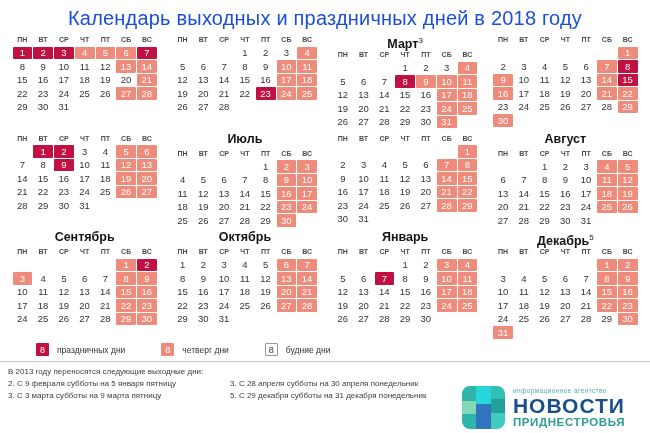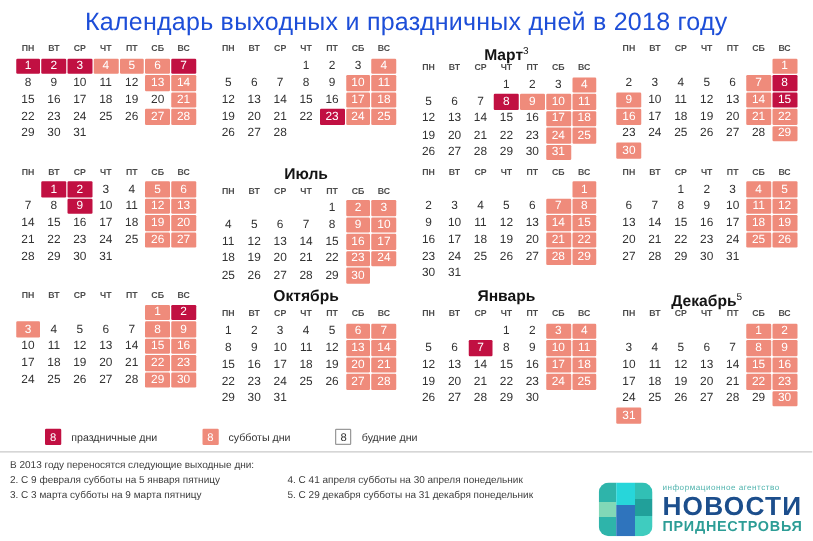--- a/index.html
+++ b/index.html
@@ -43,21 +43,21 @@
   }
   .lg-box.h { background:var(--holiday); }
   .lg-box.w { background:var(--weekend); }
   .lg-box.n { background:#fff; border:1px solid #9a9a9a; color:#333; }
   .lg-label { font-size:8.5px; color:#333; }
   .rule { border-top:1px solid #c9c9c9; margin-top:4px; }
   .footer { padding:4px 0 0 8px; font-size:8px; color:#3d3d3d; line-height:12px; }
   .cols { display:flex; }
   .col-l { width:222px; }
   .logo {
-    position:absolute; right:8px; bottom:4px; display:flex; align-items:center;
+    position:absolute; right:25px; bottom:4px; display:flex; align-items:center;
   }
   .logo-icon {
     width:43px; height:43px; border-radius:8px; overflow:hidden; display:flex; flex-shrink:0;
   }
   .logo-icon div { flex:1; }
   .s1 { background:linear-gradient(180deg,#2eb4aa 0%,#2eb4aa 36%,#82d8b7 36%,#82d8b7 64%,#2eb4aa 64%,#2eb4aa 100%); }
   .s2 { background:linear-gradient(180deg,#27d6da 0%,#27d6da 42%,#2f74bd 42%,#2f74bd 100%); }
   .s3 { background:linear-gradient(180deg,#31c0b5 0%,#31c0b5 30%,#21a09a 30%,#21a09a 62%,#3fccbf 62%,#3fccbf 100%); }
   .logo-text { margin-left:8px; }
   .tagline { font-size:6.5px; color:#4fb3ad; letter-spacing:0.4px; height:8px; }
@@ -476,20 +476,21 @@
         <span class="cell">30</span>
         <span class="cell">31</span>
         <span class="cell"></span>
         <span class="cell"></span>
         <span class="cell"></span>
         <span class="cell"></span>
         <span class="cell"></span>
       </div>
     </div>
     <div class="month">
+      <div class="mtitle">Август</div>
       <div class="dow">
         <span class="dowc">ПН</span>
         <span class="dowc">ВТ</span>
         <span class="dowc">СР</span>
         <span class="dowc">ЧТ</span>
         <span class="dowc">ПТ</span>
         <span class="dowc">СБ</span>
         <span class="dowc">ВС</span>
       </div>
       <div class="week">
@@ -532,20 +533,21 @@
         <span class="cell">27</span>
         <span class="cell">28</span>
         <span class="cell">29</span>
         <span class="cell">30</span>
         <span class="cell">31</span>
         <span class="cell"></span>
         <span class="cell"></span>
       </div>
     </div>
     <div class="month">
+      <div class="mtitle">Сентябрь</div>
       <div class="dow">
         <span class="dowc">ПН</span>
         <span class="dowc">ВТ</span>
         <span class="dowc">СР</span>
         <span class="dowc">ЧТ</span>
         <span class="dowc">ПТ</span>
         <span class="dowc">СБ</span>
         <span class="dowc">ВС</span>
       </div>
       <div class="week">
@@ -772,43 +774,43 @@
         <span class="cell"></span>
         <span class="cell"></span>
         <span class="cell"></span>
       </div>
     </div>
   </div>
 
 <div class="legend">
   <div class="lg-item">
     <span class="lg-box h">8</span>
-    <span class="lg-label">праздничные дни</span>
+    <span class="lg-label">праздничных дни</span>
   </div>
   <div class="lg-item">
     <span class="lg-box w">8</span>
-    <span class="lg-label">субботы дни</span>
+    <span class="lg-label">четверг дни</span>
   </div>
   <div class="lg-item">
     <span class="lg-box n">8</span>
     <span class="lg-label">будние дни</span>
   </div>
 </div>
 
 <div class="rule"></div>
 
 <div class="footer">
   <div class="intro">В 2013 году переносятся следующие выходные дни:</div>
   <div class="cols">
     <div class="col-l">
       <div>2. С 9 февраля субботы на 5 января пятницу</div>
       <div>3. С 3 марта субботы на 9 марта пятницу</div>
     </div>
     <div class="col-r">
-      <div>4. С 41 апреля субботы на 30 апреля понедельник</div>
+      <div>3. С 28 апреля субботы на 30 апреля понедельник</div>
       <div>5. С 29 декабря субботы на 31 декабря понедельник</div>
     </div>
   </div>
 </div>
 
 <div class="logo">
   <div class="logo-icon">
     <div class="s1"></div>
       <div class="s2"></div>
       <div class="s3"></div>

